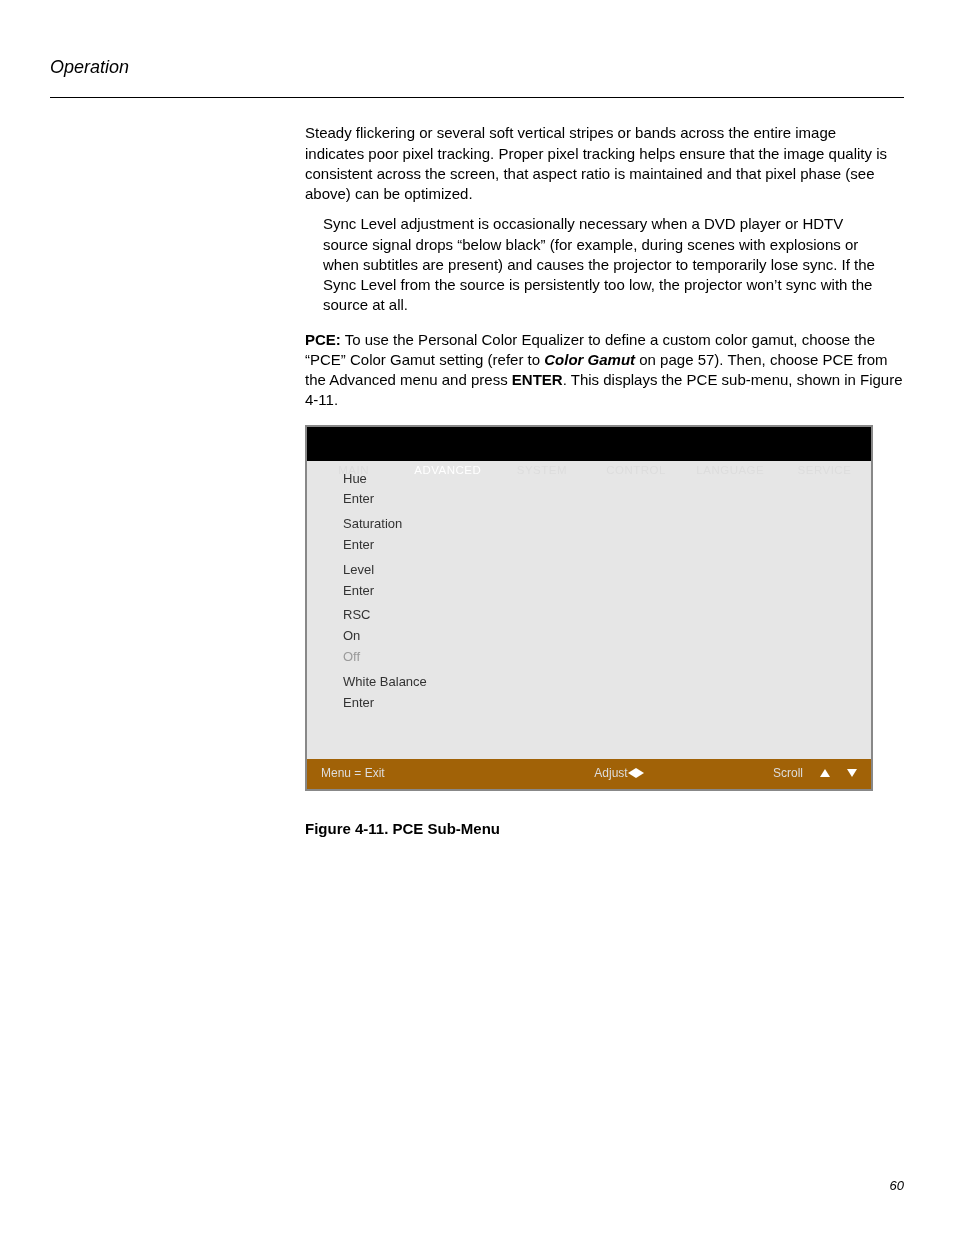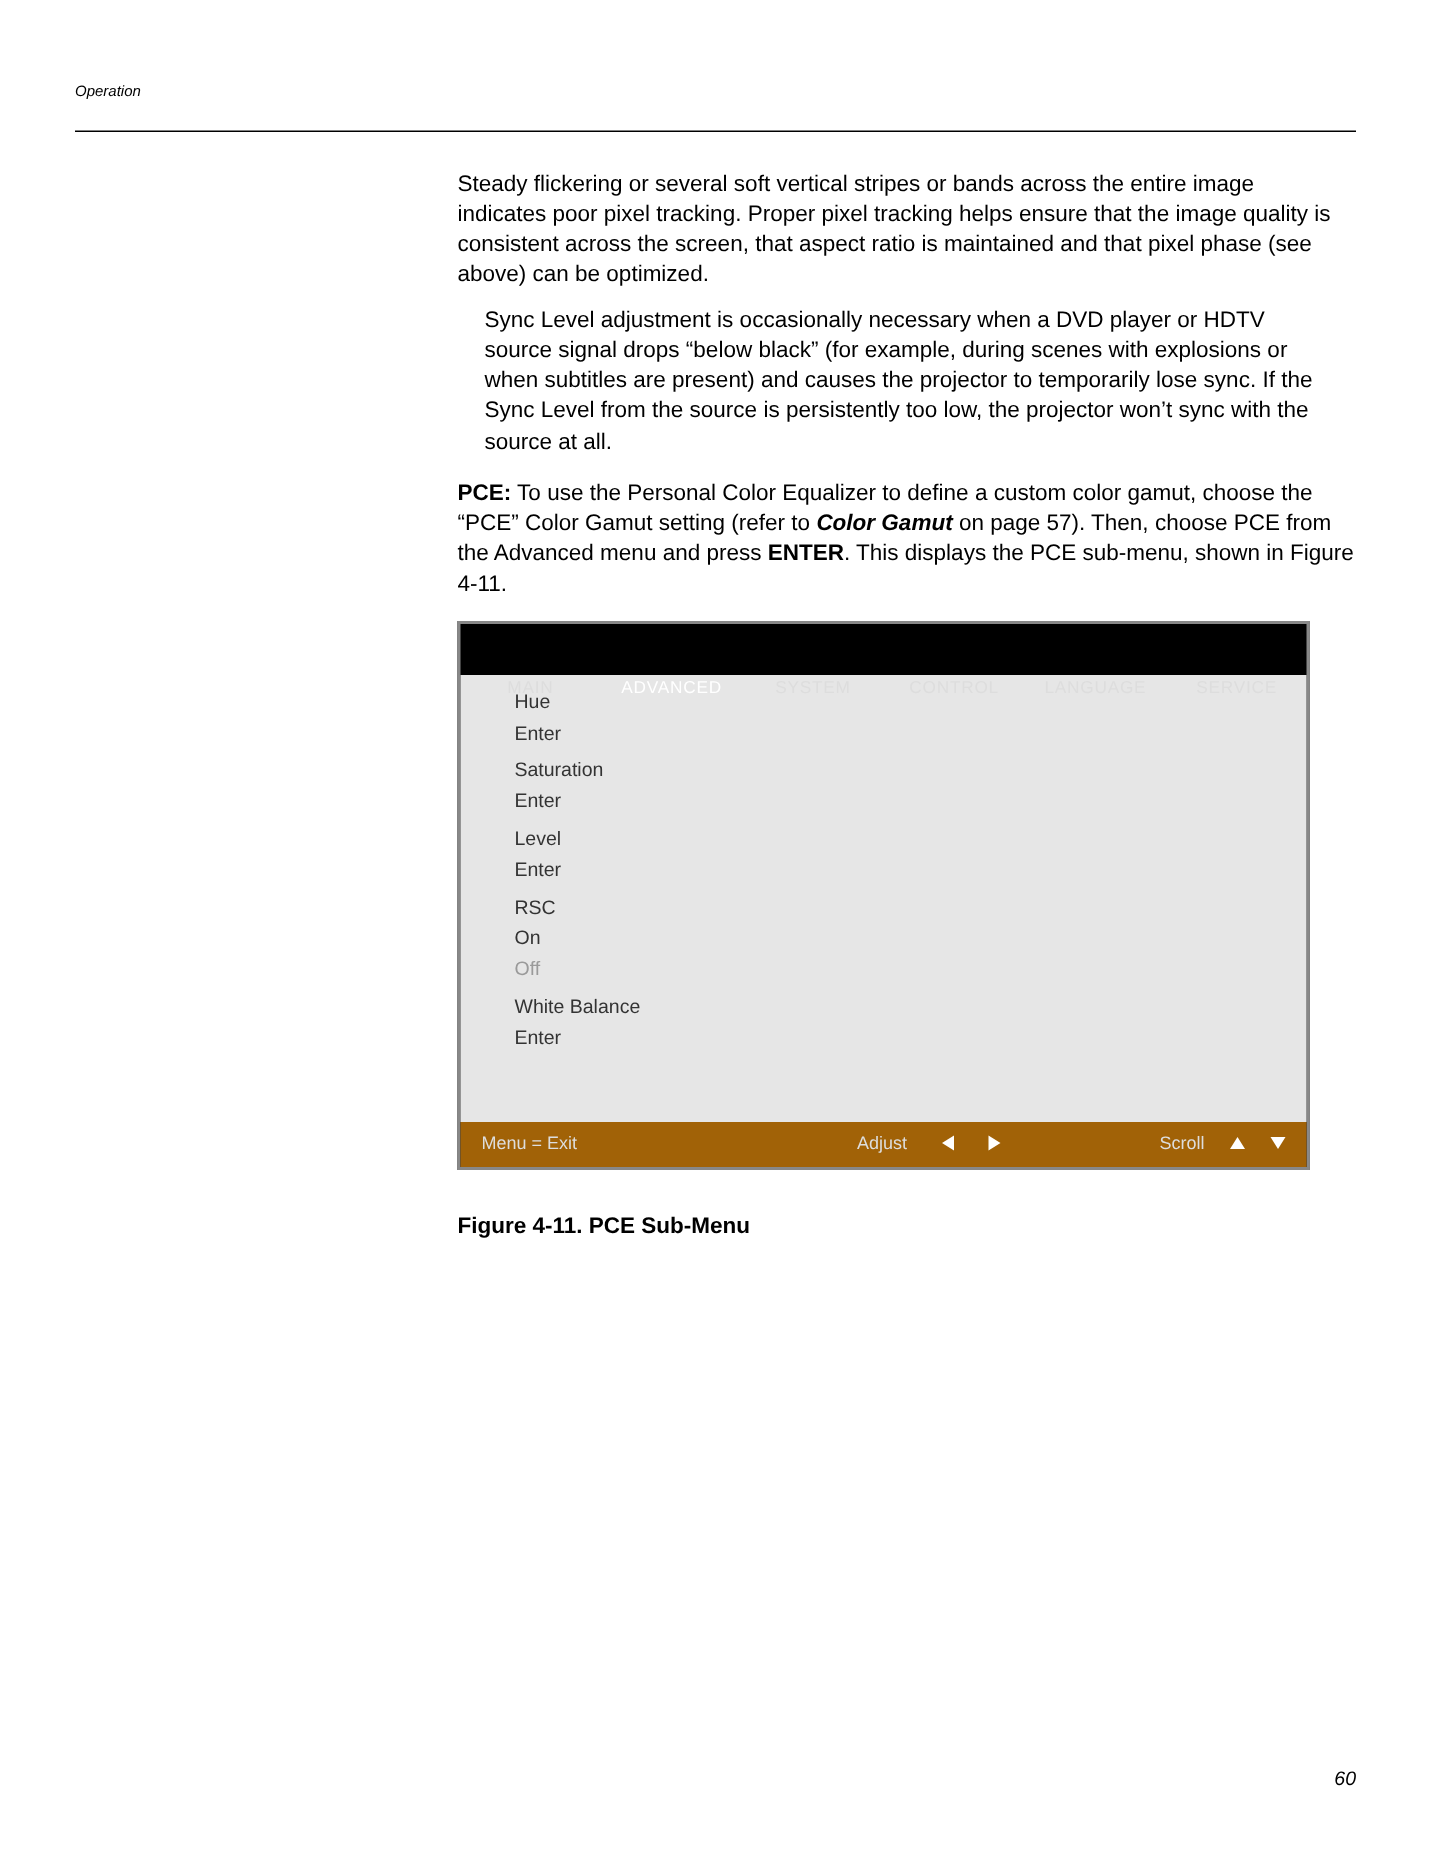--- a/index.html
+++ b/index.html
@@ -13,21 +13,21 @@
   }
   .page {
     width: 954px;
     height: 1235px;
     box-sizing: border-box;
     padding: 55px 50px 40px 50px;
     position: relative;
   }
   .header-line {
     font-style: italic;
-    font-size: 10px;
+    font-size: 18px;
     margin-bottom: 18px;
   }
   .rule {
     border: none;
     border-top: 1px solid #000;
     margin: 0 0 25px 0;
   }
   .body-col {
     margin-left: 255px;
     margin-right: 16px;
@@ -102,21 +102,21 @@
   .dim { color: #9a9a9a; }
   .menu-footer {
     background: #a16207;
     color: #ddd;
     font-size: 12px;
     padding: 6px 14px 8px 14px;
     display: flex;
     align-items: center;
   }
   .menu-footer .seg-a { flex: 0 0 200px; }
-  .menu-footer .seg-b { flex: 1; display:flex; align-items:center; justify-content:center; gap:23px; }
+  .menu-footer .seg-b { flex: 1; display:flex; align-items:center; justify-content:center; gap:0; }
   .menu-footer .seg-c { flex: 0 0 140px; display:flex; align-items:center; justify-content:flex-end; gap:17px;}
   .tri {
     display:inline-block;
     width:0; height:0;
   }
   .tri-left  { border-top:5px solid transparent; border-bottom:5px solid transparent; border-right:8px solid #fff; }
   .tri-right { border-top:5px solid transparent; border-bottom:5px solid transparent; border-left:8px solid #fff; }
   .tri-up    { border-left:5px solid transparent; border-right:5px solid transparent; border-bottom:8px solid #fff; }
   .tri-down  { border-left:5px solid transparent; border-right:5px solid transparent; border-top:8px solid #fff; }
   .caption {

